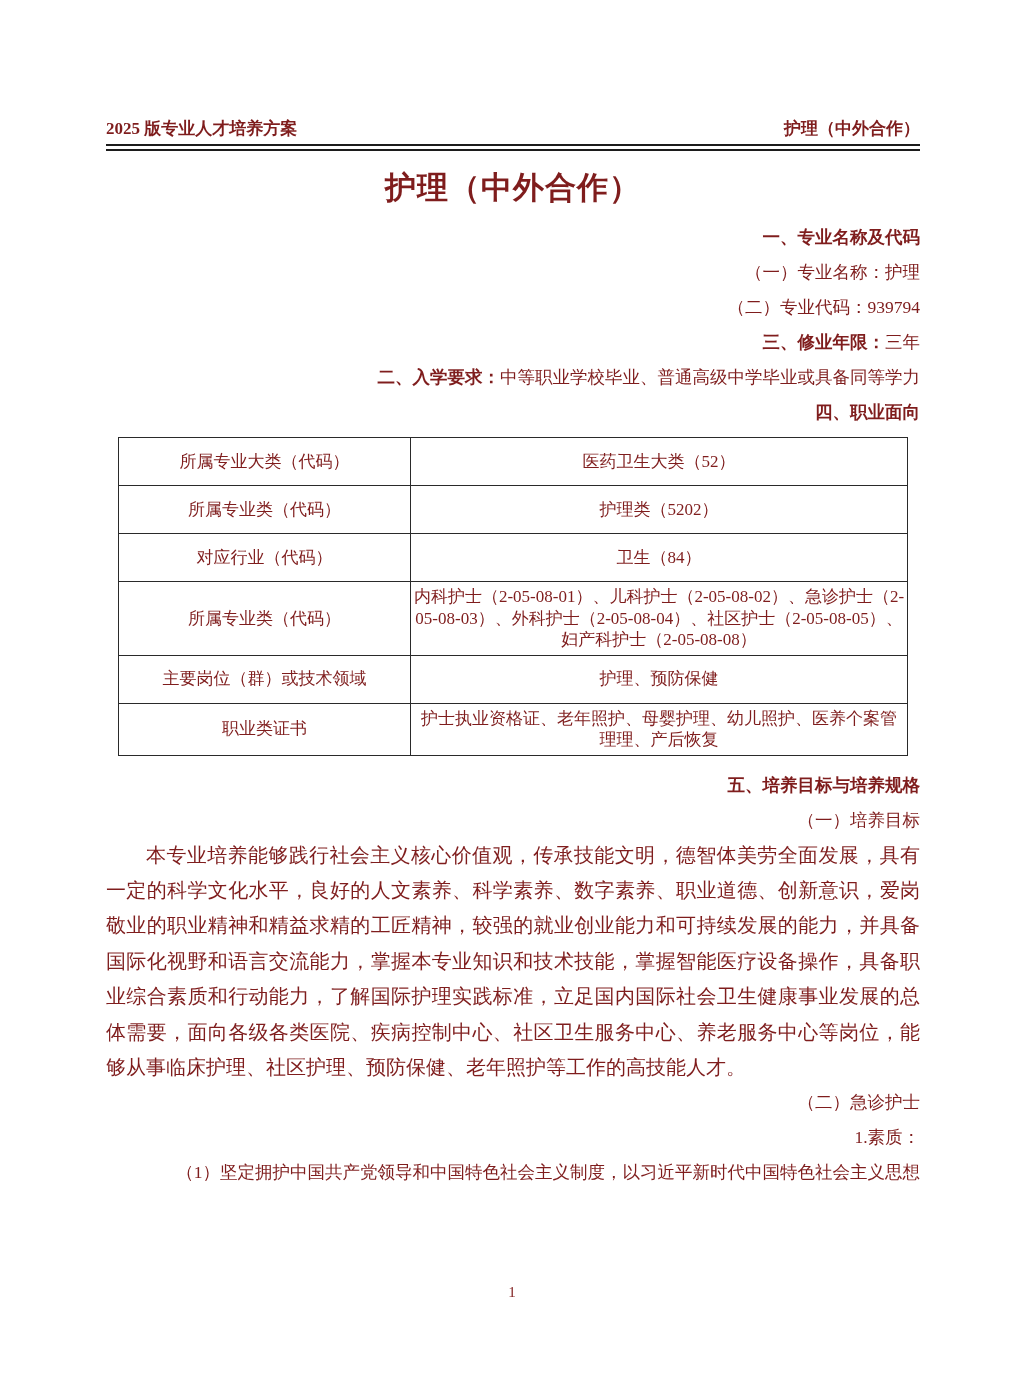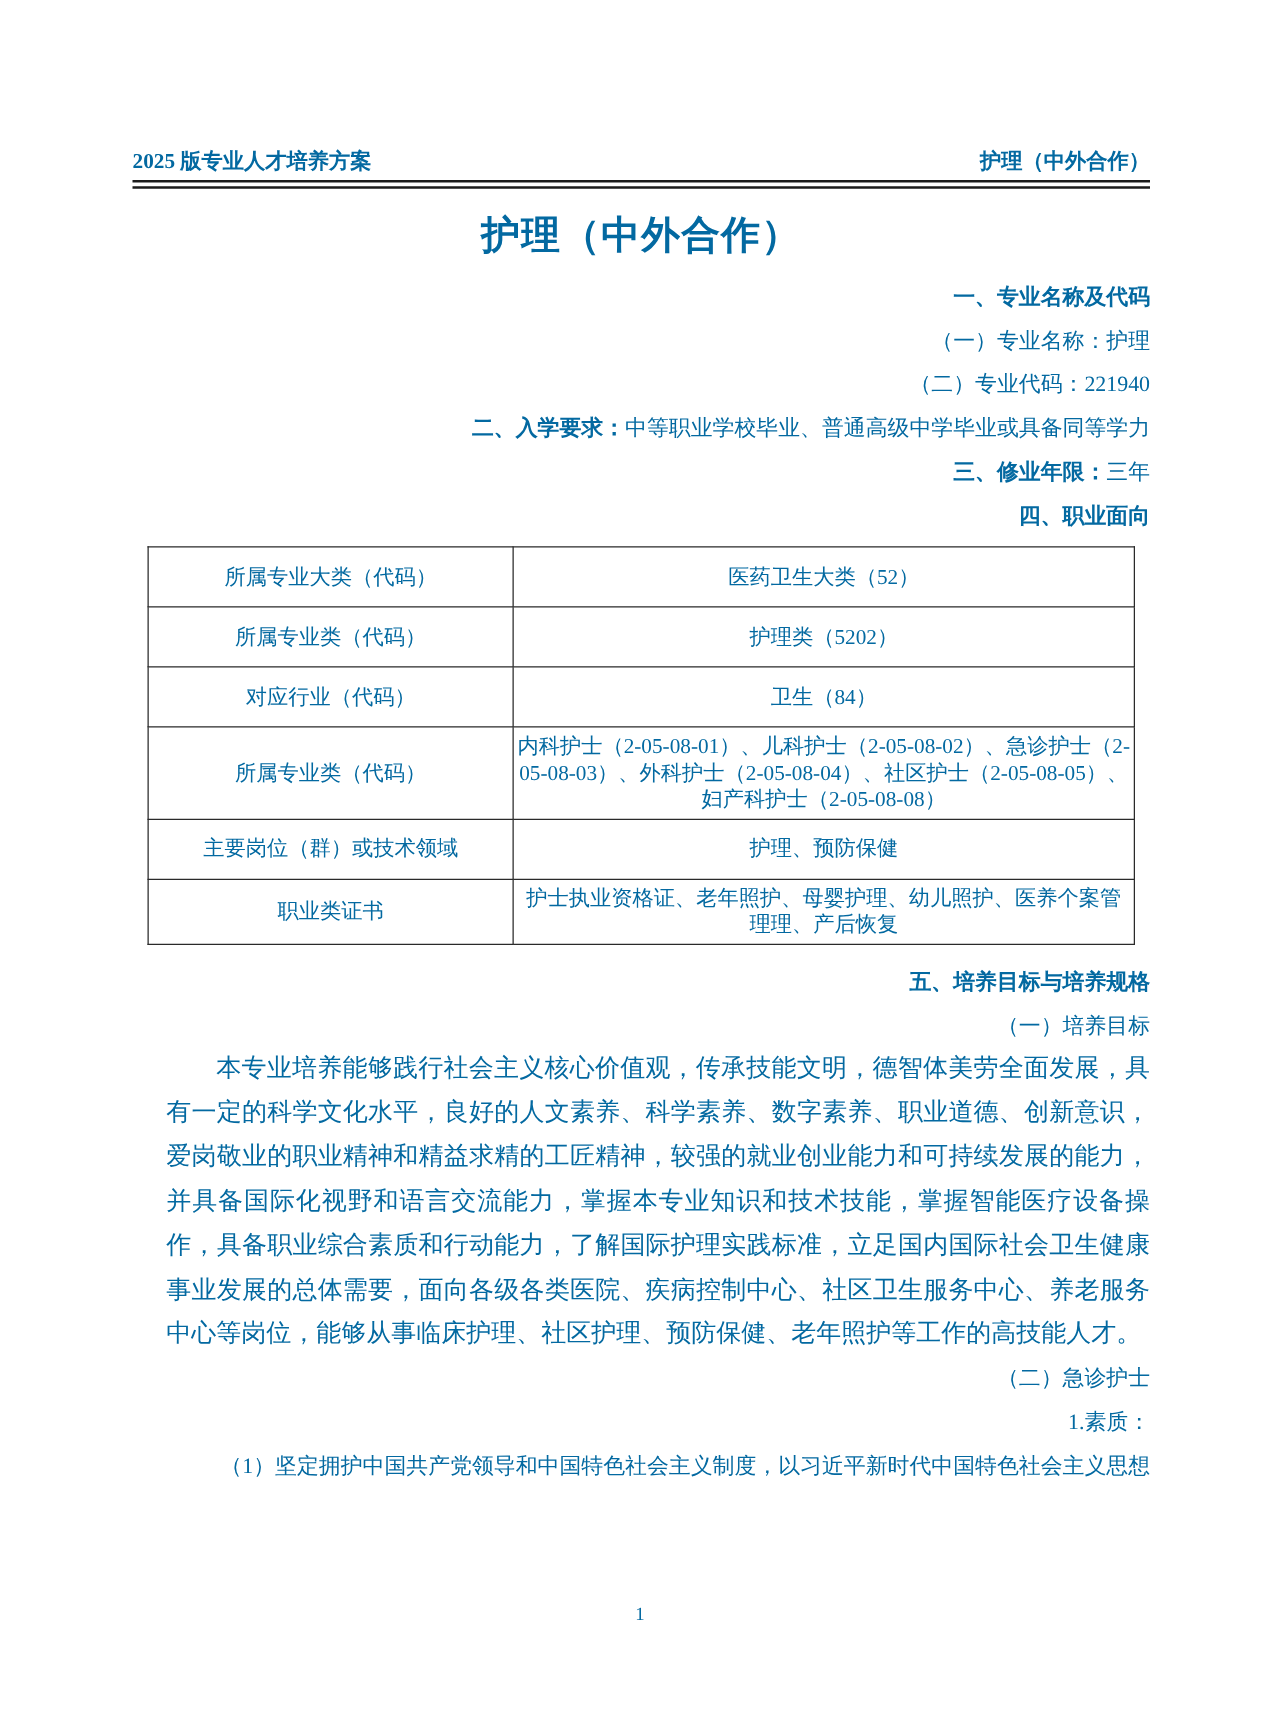--- a/index.html
+++ b/index.html
@@ -6,21 +6,21 @@
     margin: 0;
     padding: 0;
     background: #ffffff;
   }
   .page {
     position: relative;
     width: 1024px;
     height: 1389px;
     margin: 0 auto;
     background: #ffffff;
-    color: #0369a1;
+    color: #7f1d1d;
     font-family: "Liberation Serif", "DejaVu Serif", serif;
     box-sizing: border-box;
     padding: 118px 104px 0 106px;
     overflow: hidden;
   }
   .hdr-row {
     display: flex;
     justify-content: space-between;
     align-items: flex-end;
     font-weight: bold;
@@ -68,21 +68,21 @@
     text-align: center;
     vertical-align: middle;
     font-size: 17px;
     line-height: 21.5px;
     padding: 4px 0;
     box-sizing: border-box;
   }
   .face-table td.cell-label { width: 292px; }
   .face-table tr.single td { height: 48px; }
   .face-table tr.tall td.cell-value { padding: 4px 2px; }
-  .sec5 { margin-top: 12px; margin-left: 27px; }
+  .sec5 { margin-top: 12px; }
   .page-number {
     position: absolute;
     left: 0;
     right: 0;
     bottom: 88px;
     text-align: center;
     font-size: 15px;
     line-height: 18px;
   }
 </style>
@@ -94,25 +94,25 @@
   <div class="hdr-row">
     <span>2025 版专业人才培养方案</span>
     <span>护理（中外合作）</span>
   </div>
   <div class="double-rule"></div>
 
   <h1 class="doc-title">护理（中外合作）</h1>
 
   <p class="line indent bold">一、专业名称及代码</p>
   <p class="line indent">（一）专业名称：护理</p>
-  <p class="line indent">（二）专业代码：221940</p>
+  <p class="line indent">（二）专业代码：939794</p>
+
+  <p class="line indent"><span class="bold">三、修业年限：</span><span>三年</span></p>
 
   <p class="line indent"><span class="bold">二、入学要求：</span><span>中等职业学校毕业、普通高级中学毕业或具备同等学力</span></p>
-
-  <p class="line indent"><span class="bold">三、修业年限：</span><span>三年</span></p>
 
   <p class="line indent bold">四、职业面向</p>
 
   <table class="face-table">
     <tbody>
       <tr class="single">
         <td class="cell-label">所属专业大类（代码）</td>
         <td class="cell-value">医药卫生大类（52）</td>
       </tr>
       <tr class="single">

